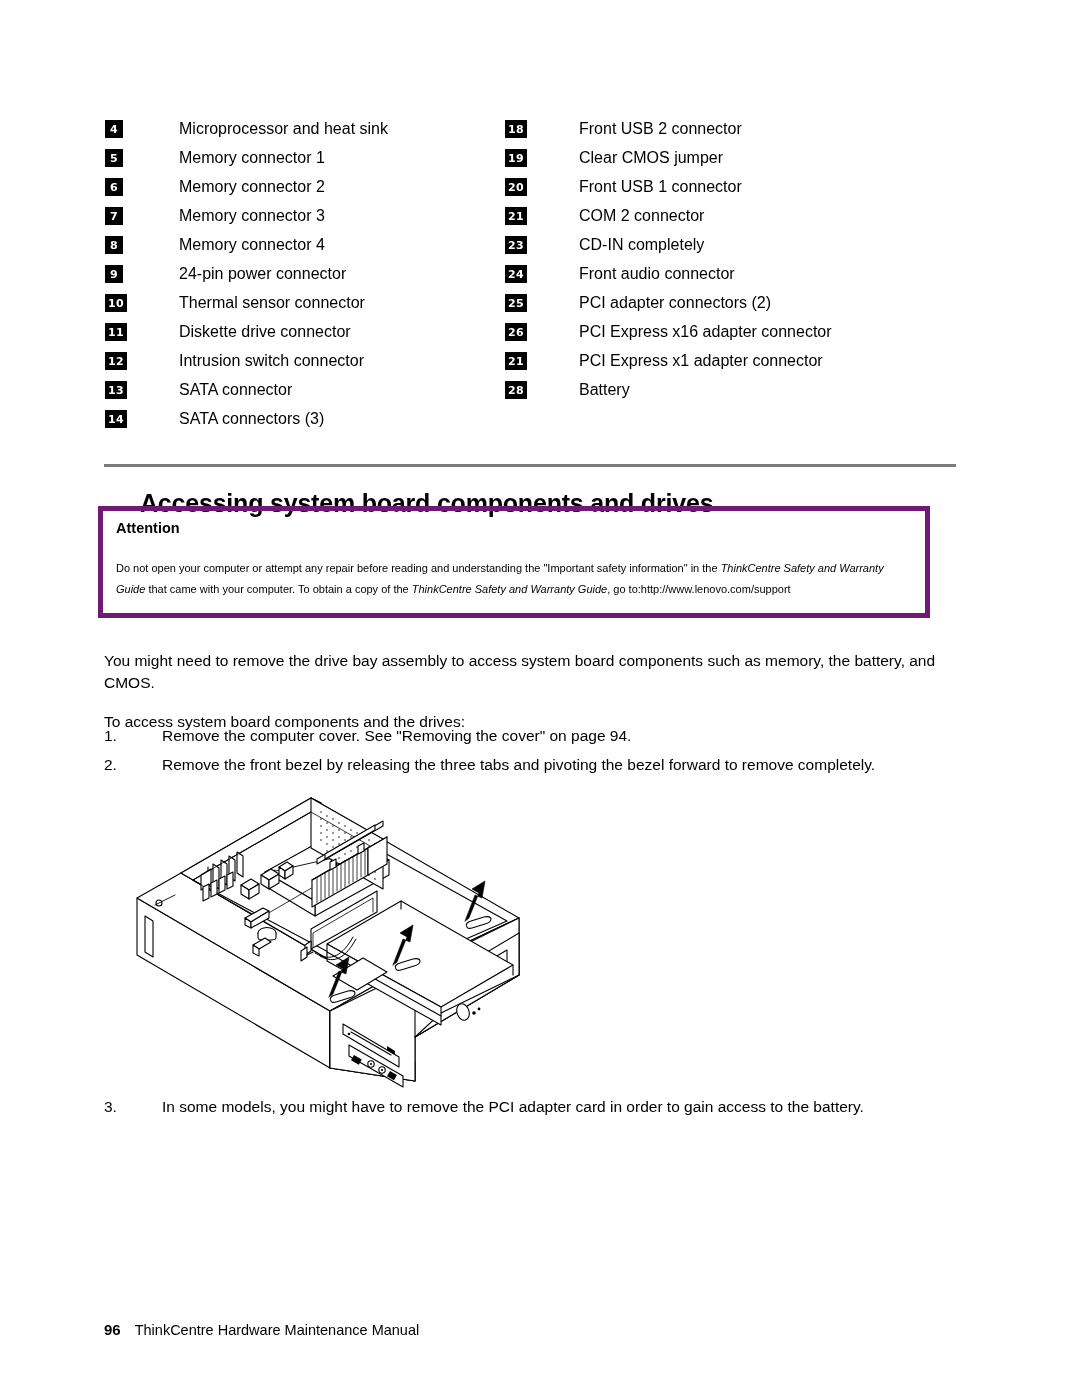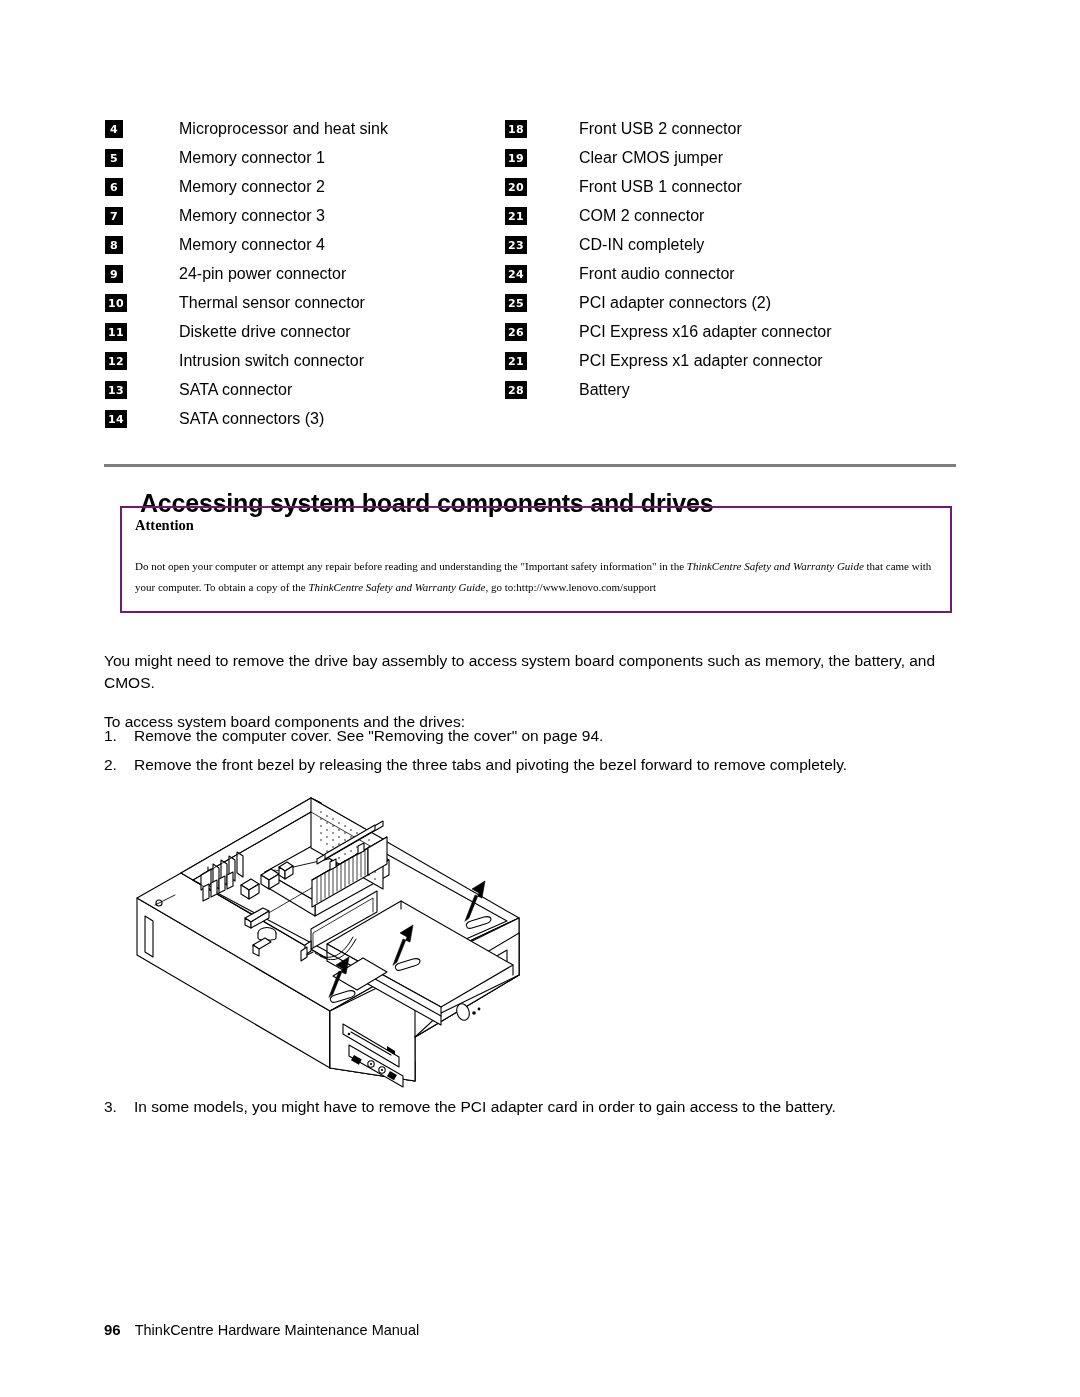--- a/index.html
+++ b/index.html
@@ -83,27 +83,26 @@
     font-size: 25px;
     font-weight: bold;
     letter-spacing: -0.2px;
     white-space: nowrap;
     margin-left: 36px;
   }
 
   
   .attention-box {
     position: absolute;
-    left: 120px;
+    left: 98px;
     top: 506px;
     width: 832px;
     box-sizing: border-box;
-    border: 2px solid #701a75;
+    border: 5px solid #701a75;
     padding: 9px 13px 13px 13px;
-    font-family: Liberation Serif, serif;
   }
   .attention-title {
     font-size: 14.5px;
     font-weight: bold;
     margin-bottom: 22px;
   }
   .attention-body {
     font-size: 11px;
     line-height: 21px;
   }
@@ -127,21 +126,21 @@
   .step {
     display: flex;
     font-size: 15.5px;
     line-height: 22px;
     margin-bottom: 7px;
   }
   .step-num {
     flex: 0 0 30px;
     text-align: left;
   }
-  .step-text { flex: 1 1 auto; }
+  .step-text { flex: 1 1 auto; margin-left: 28px; }
 
   #step3 {
     position: absolute;
     left: 104px;
     top: 1096px;
     width: 880px;
     display: flex;
     font-size: 15.5px;
     line-height: 22px;
   }

